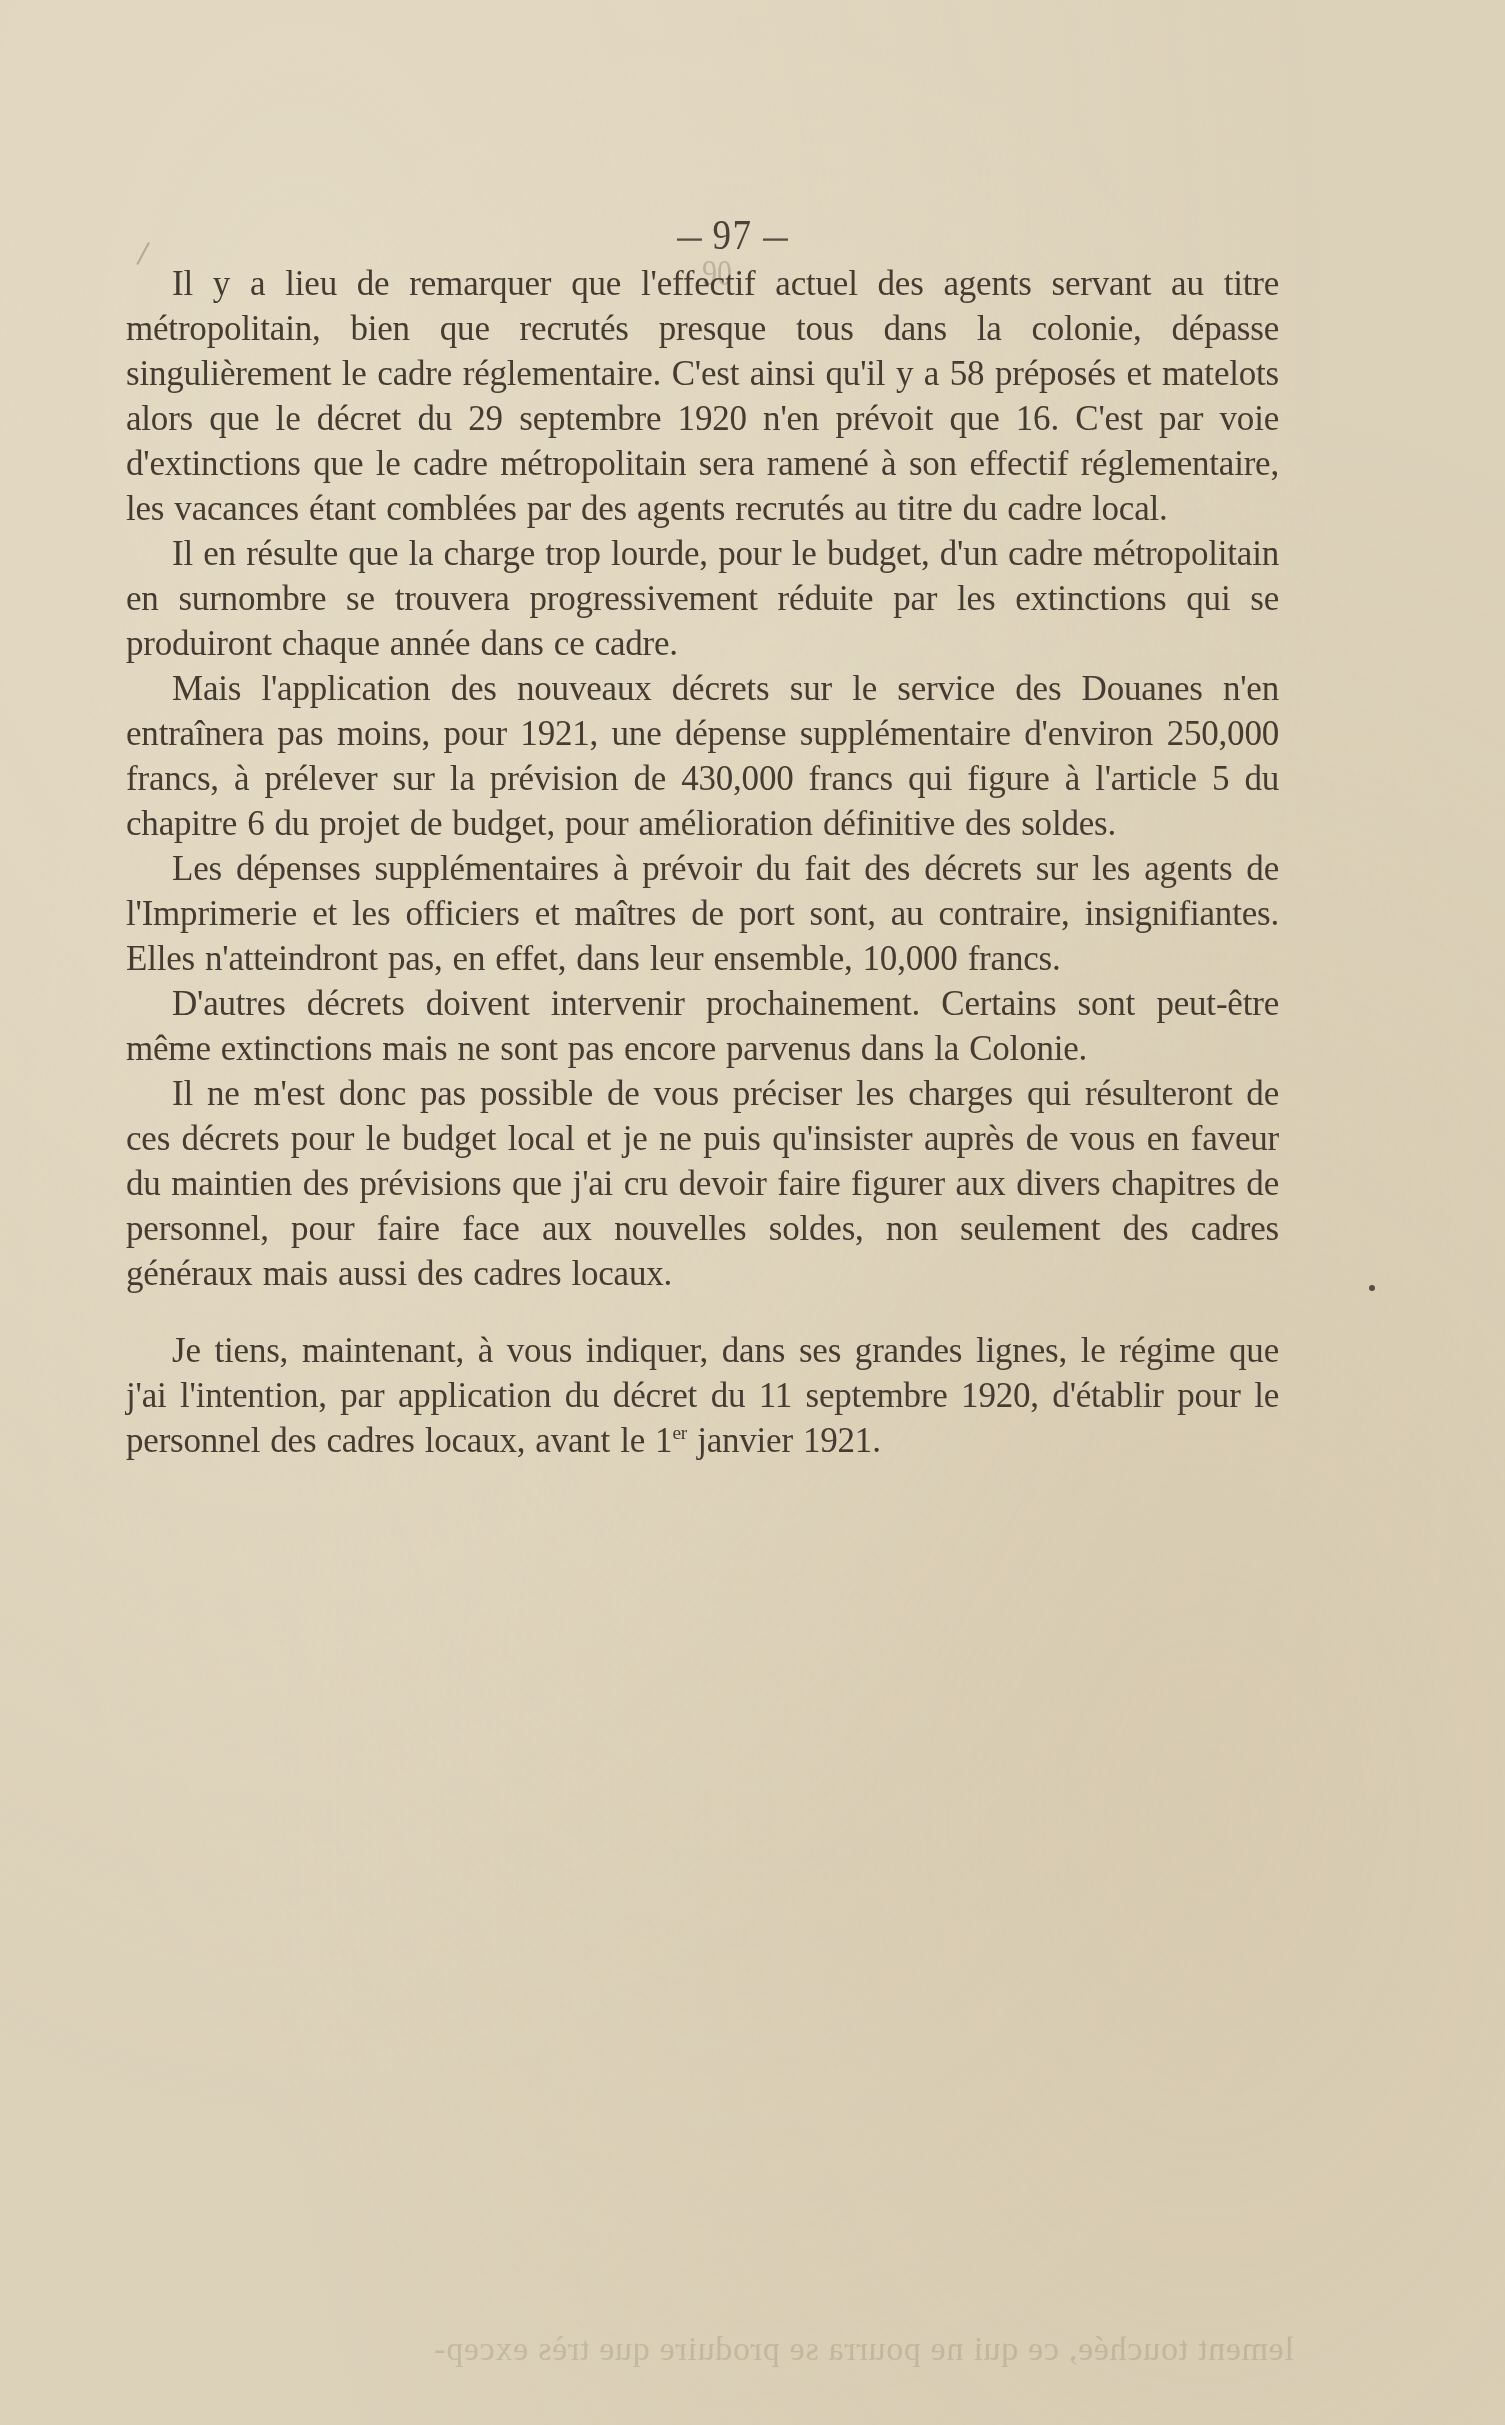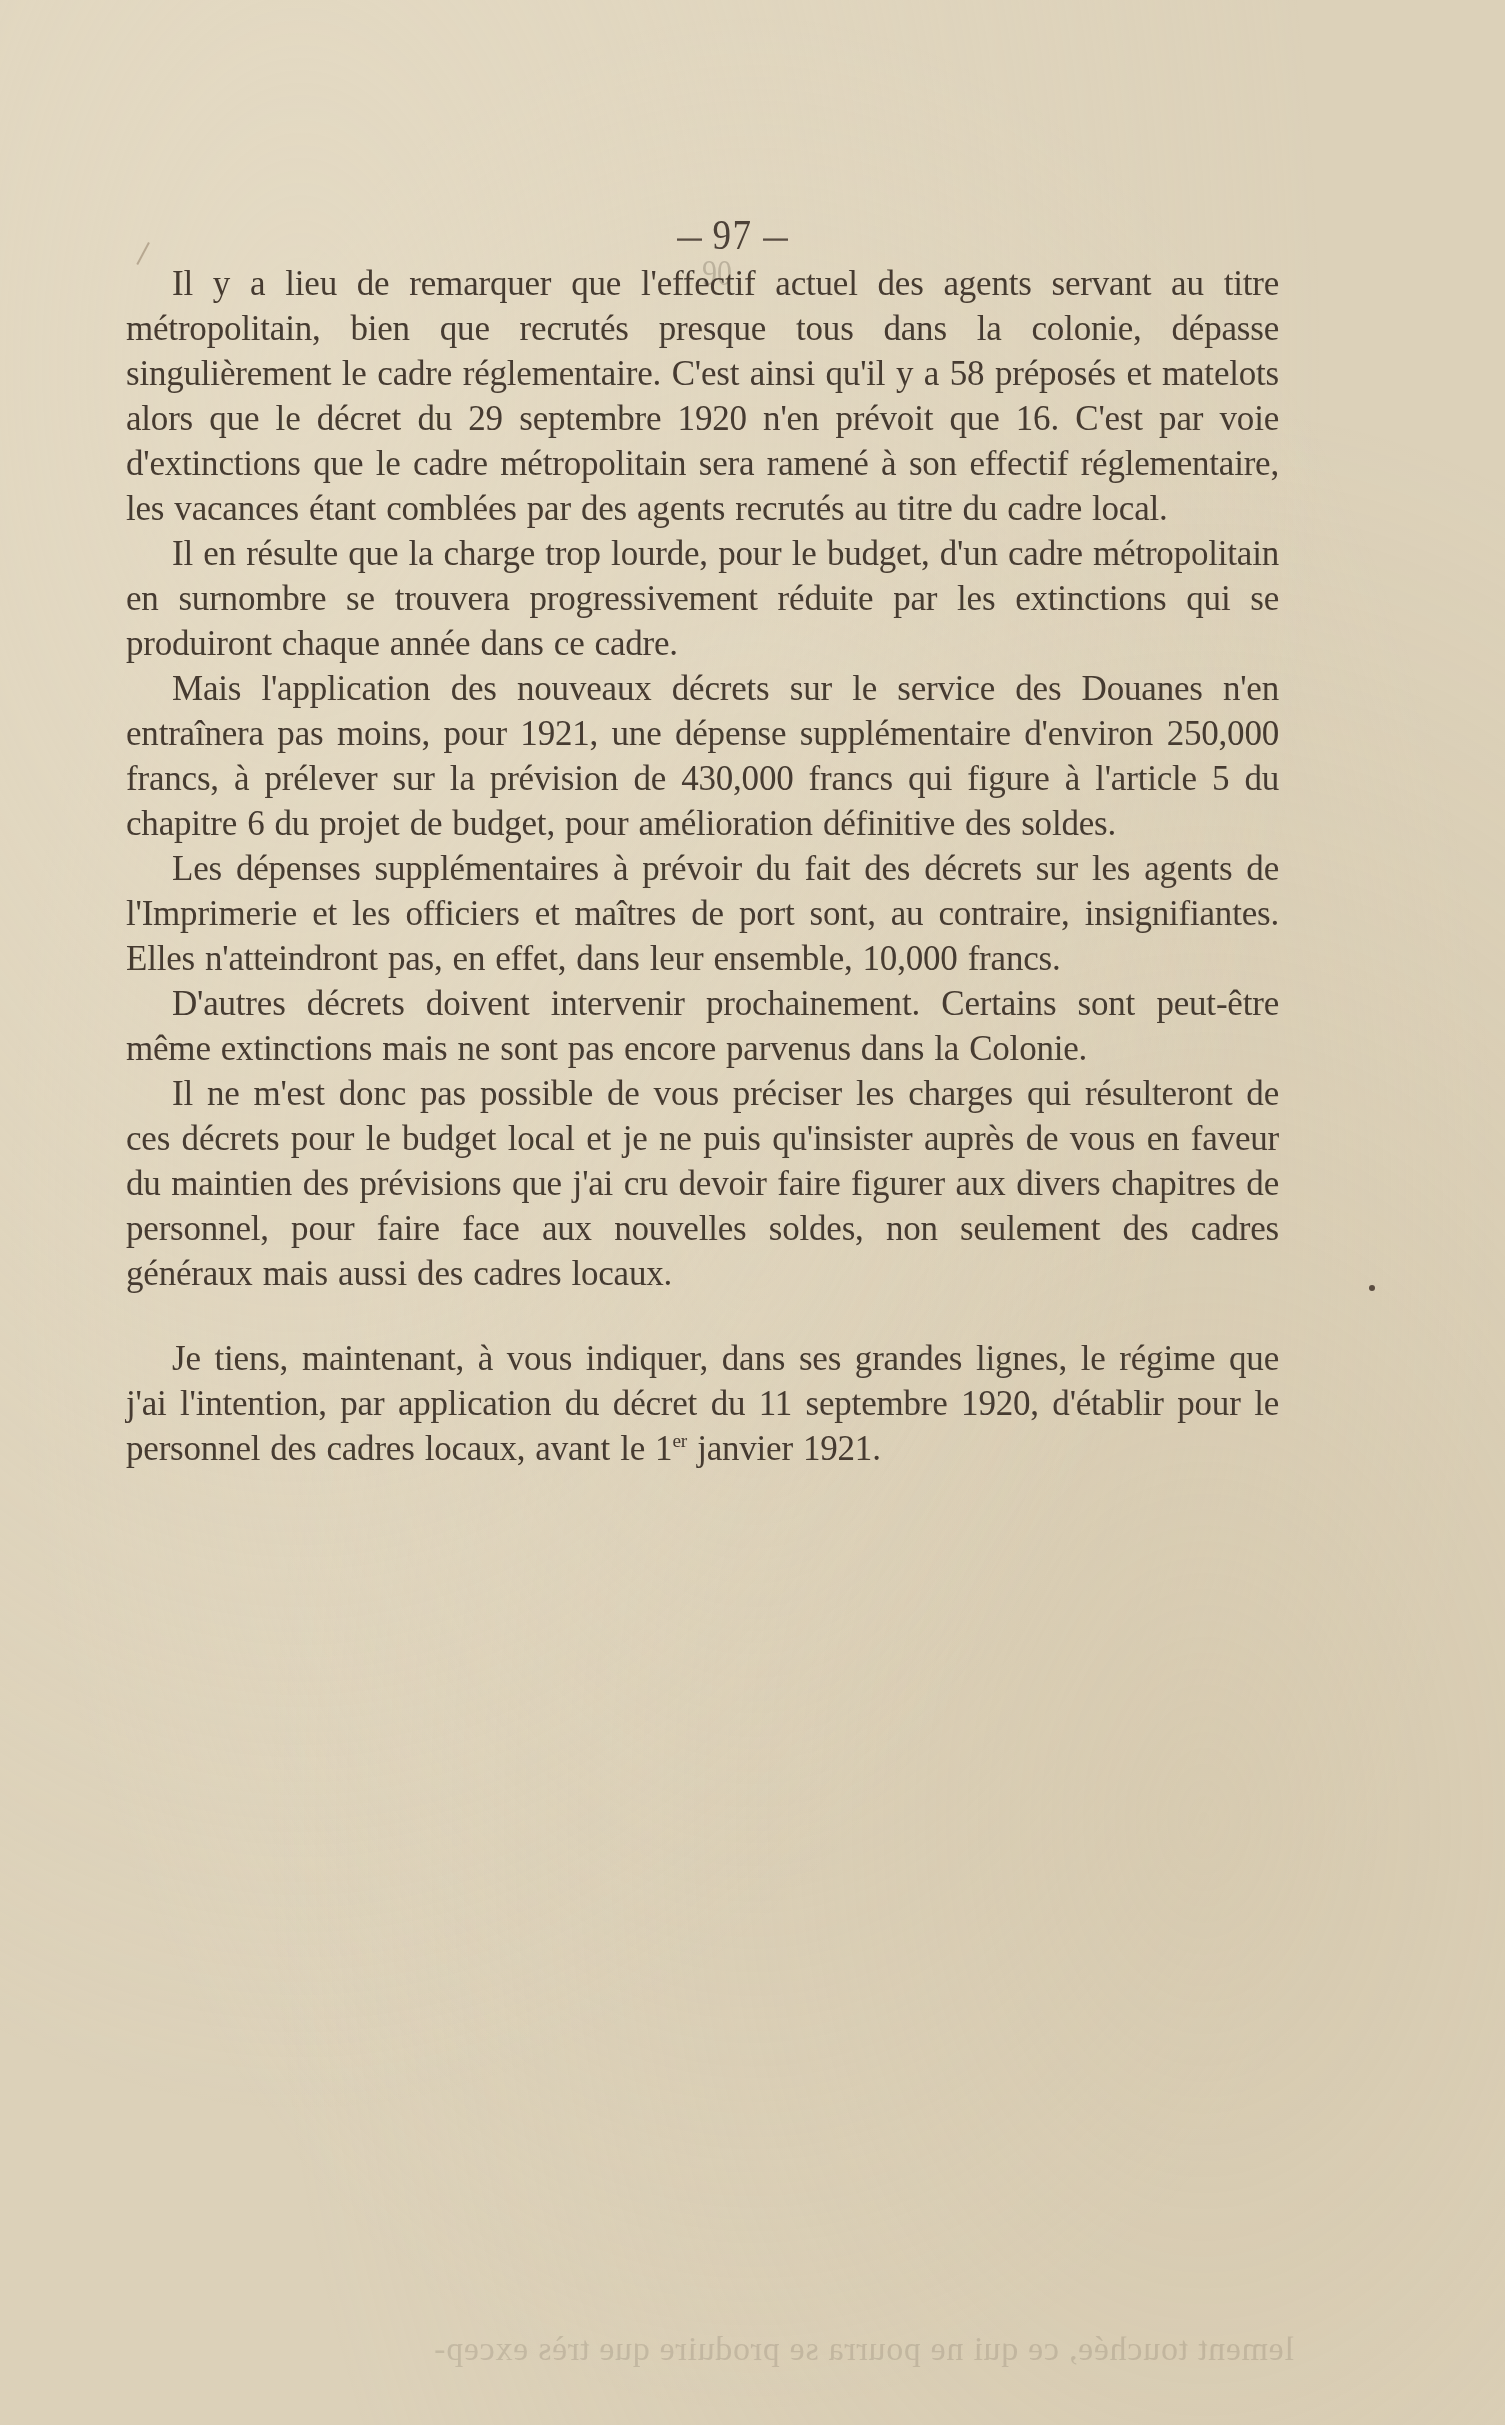--- a/index.html
+++ b/index.html
@@ -47,21 +47,21 @@
       line-height: 45px;
       text-align: justify;
       letter-spacing: -0.2px;
       word-spacing: 1.5px;
     }
     .para {
       margin: 0;
       text-indent: 46px;
     }
     .para.spaced {
-      margin-top: 40px;
+      margin-top: 32px;
     }
     .sup {
       font-size: 19.4px;
       vertical-align: super;
       line-height: 0;
     }
     .bleed {
       position: absolute;
       left: 172px;
       top: 2330px;

